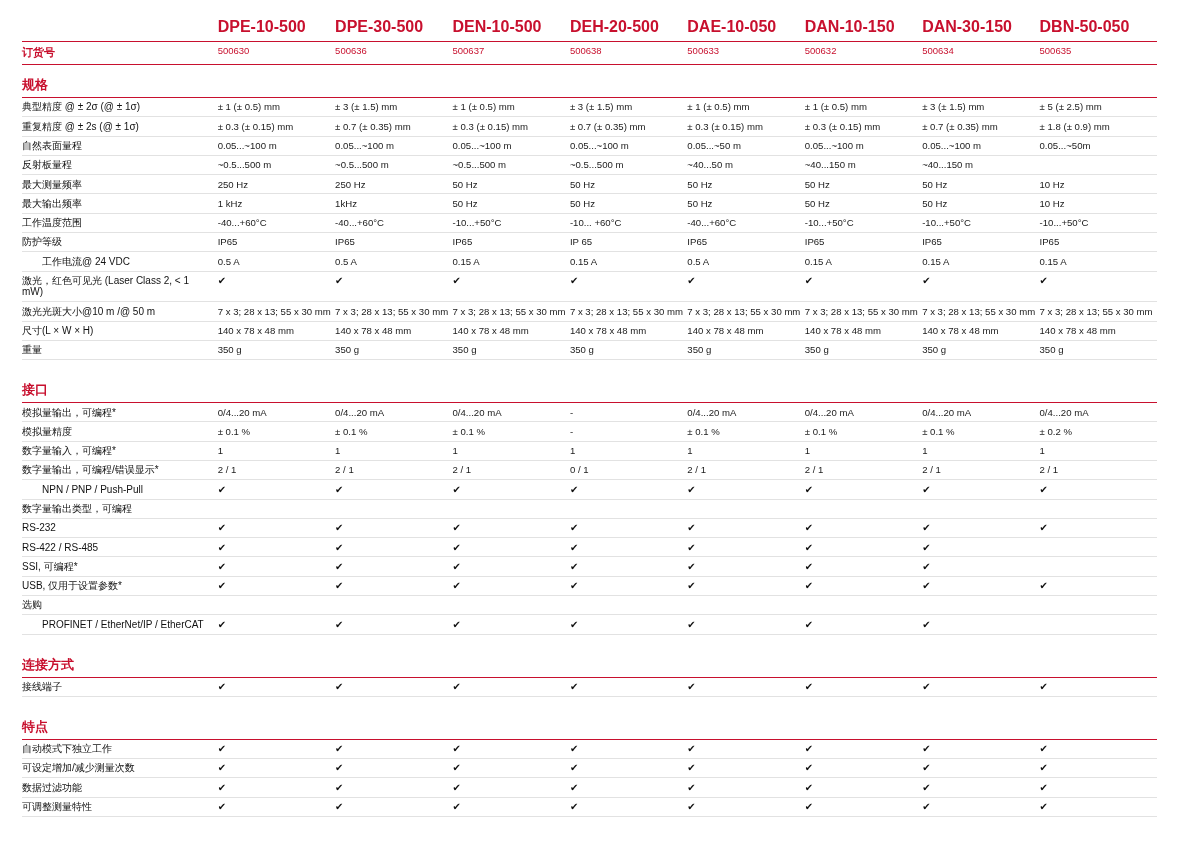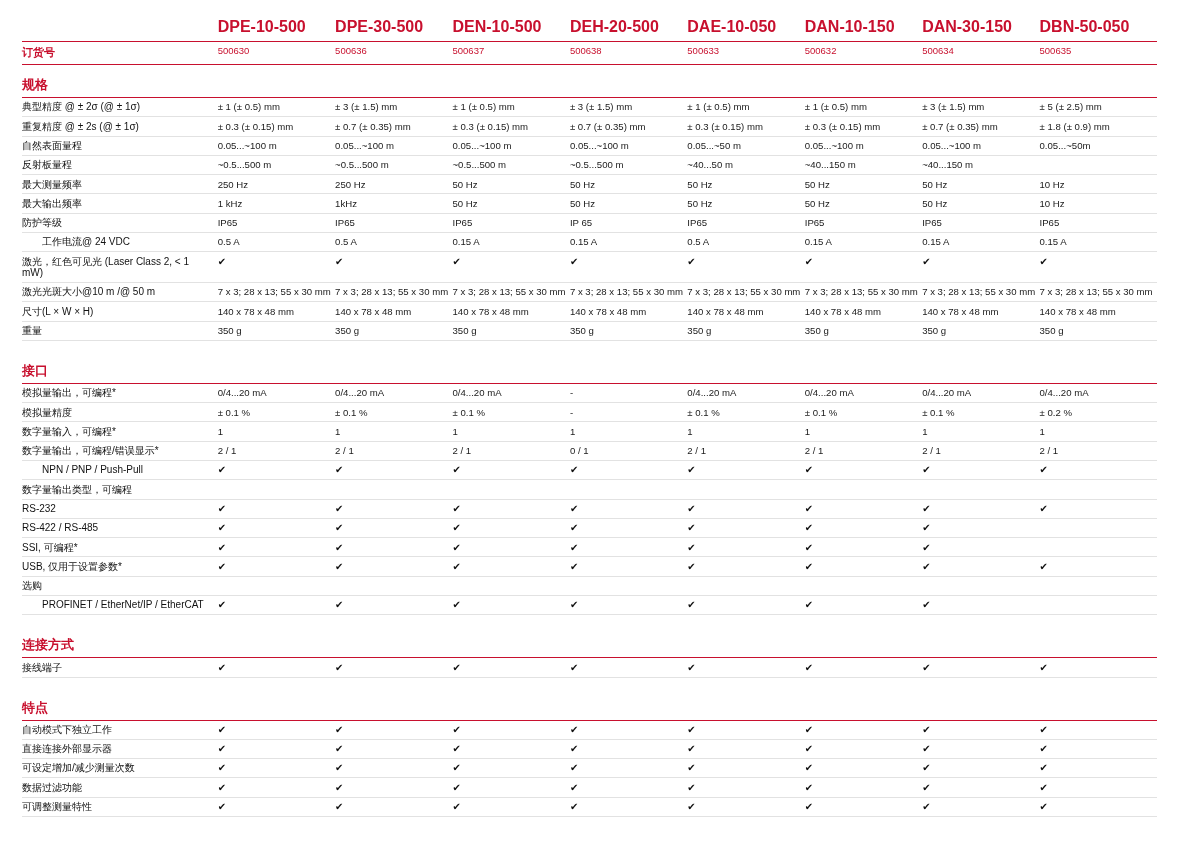--- a/index.html
+++ b/index.html
@@ -229,20 +229,31 @@
           <td>1 kHz</td>
           <td>1kHz</td>
           <td>50 Hz</td>
           <td>50 Hz</td>
           <td>50 Hz</td>
           <td>50 Hz</td>
           <td>50 Hz</td>
           <td>10 Hz</td>
         </tr>
         <tr class="data-row">
+          <td class="lbl">工作温度范围</td>
+          <td>-40...+60°C</td>
+          <td>-40...+60°C</td>
+          <td>-10...+50°C</td>
+          <td>-10... +60°C</td>
+          <td>-40...+60°C</td>
+          <td>-10...+50°C</td>
+          <td>-10...+50°C</td>
+          <td>-10...+50°C</td>
+        </tr>
+        <tr class="data-row">
           <td class="lbl">防护等级</td>
           <td>IP65</td>
           <td>IP65</td>
           <td>IP65</td>
           <td>IP 65</td>
           <td>IP65</td>
           <td>IP65</td>
           <td>IP65</td>
           <td>IP65</td>
         </tr>
@@ -500,31 +511,20 @@
           <td><span class="check">✔</span></td>
           <td><span class="check">✔</span></td>
           <td><span class="check">✔</span></td>
           <td><span class="check">✔</span></td>
           <td><span class="check">✔</span></td>
           <td><span class="check">✔</span></td>
           <td><span class="check">✔</span></td>
           <td><span class="check">✔</span></td>
         </tr>
         <tr class="data-row">
-          <td class="lbl">直接连接外部显示器</td>
-          <td><span class="check">✔</span></td>
-          <td><span class="check">✔</span></td>
-          <td><span class="check">✔</span></td>
-          <td><span class="check">✔</span></td>
-          <td><span class="check">✔</span></td>
-          <td><span class="check">✔</span></td>
-          <td><span class="check">✔</span></td>
-          <td><span class="check">✔</span></td>
-        </tr>
-        <tr class="data-row">
           <td class="lbl">可设定增加/减少测量次数</td>
           <td><span class="check">✔</span></td>
           <td><span class="check">✔</span></td>
           <td><span class="check">✔</span></td>
           <td><span class="check">✔</span></td>
           <td><span class="check">✔</span></td>
           <td><span class="check">✔</span></td>
           <td><span class="check">✔</span></td>
           <td><span class="check">✔</span></td>
         </tr>

